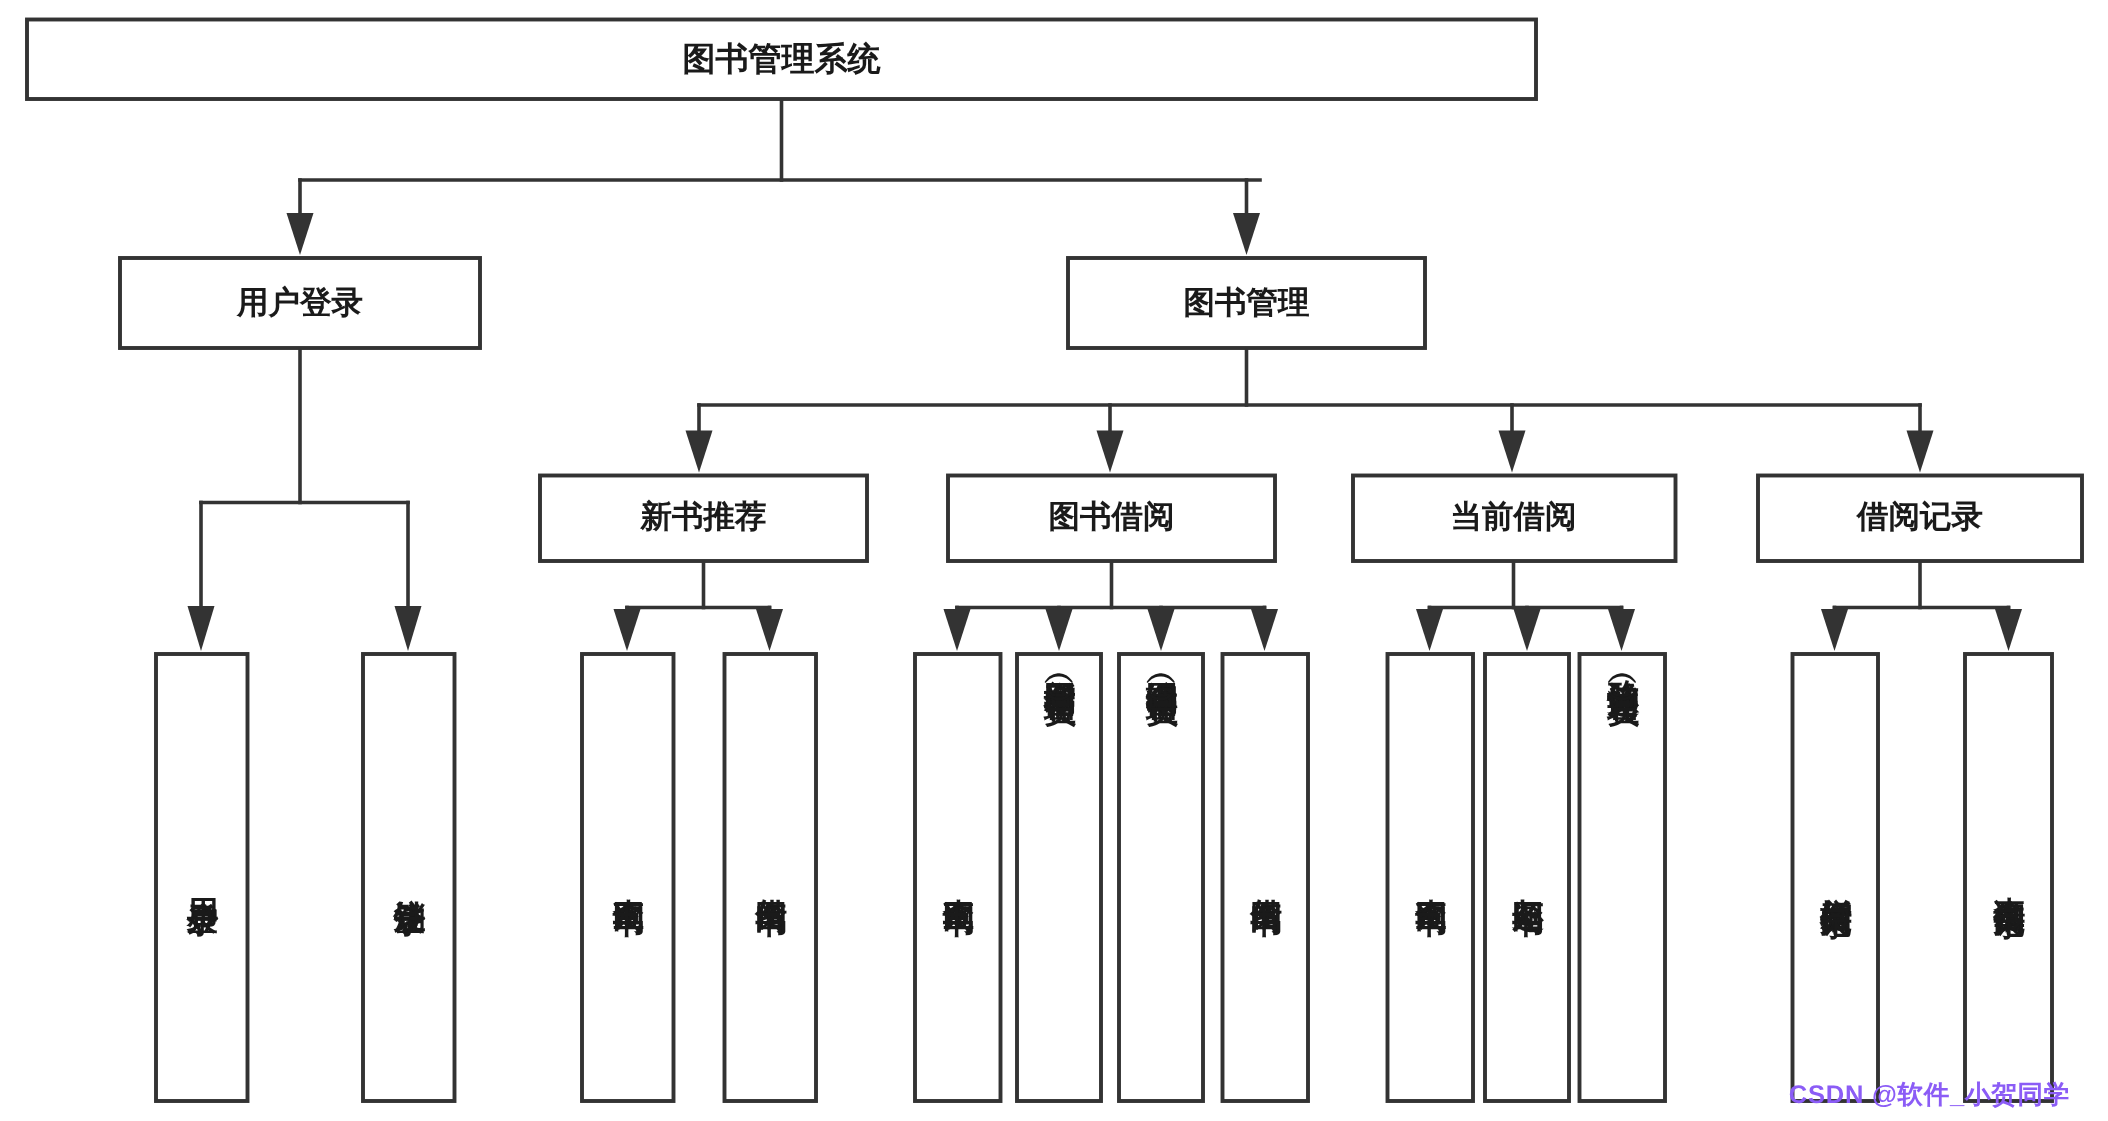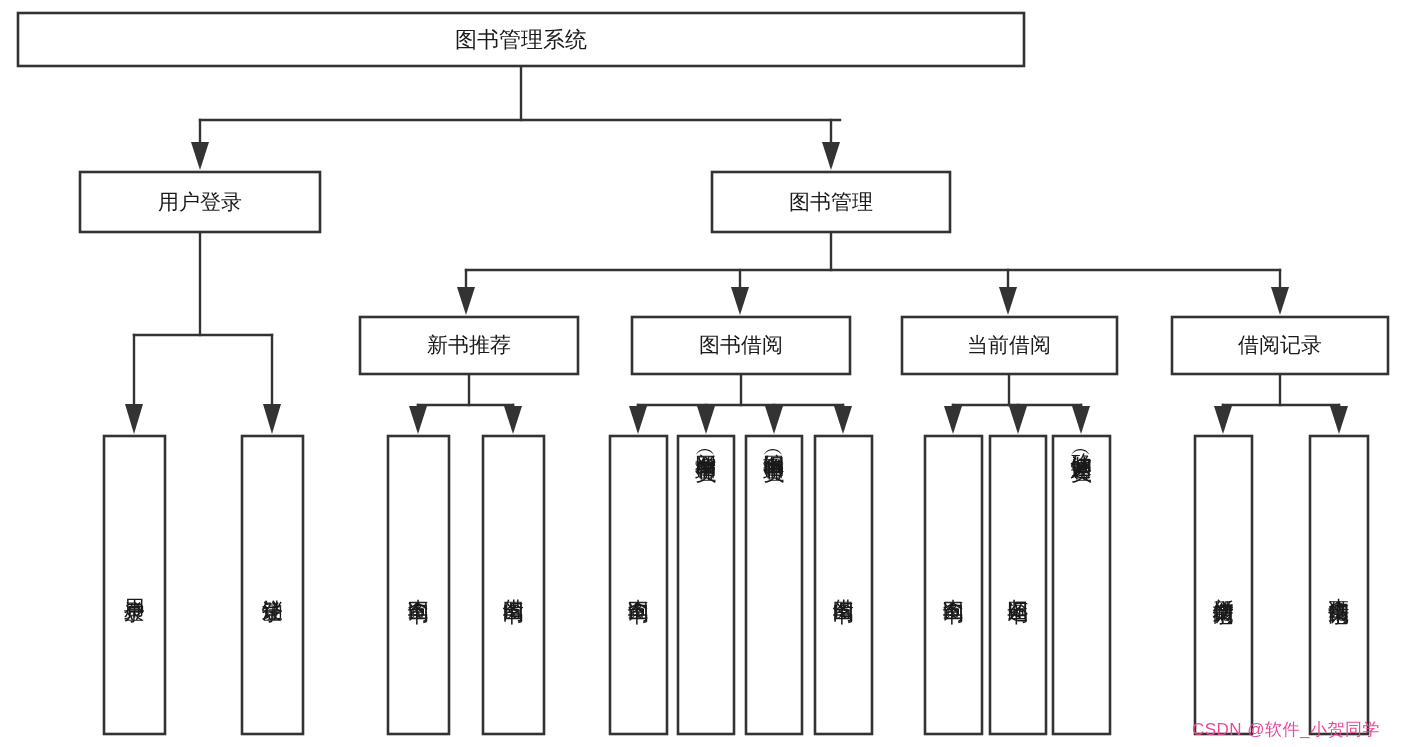--- a/index.html
+++ b/index.html
@@ -9,20 +9,21 @@
   }
   body {
     font-family: "Liberation Sans", "DejaVu Sans", sans-serif;
   }
   #diagram-root {
     position: relative;
     width: 1392px;
     height: 747px;
     background: #ffffff;
     overflow: hidden;
+    font-weight: bold;
   }
   svg.flow {
     position: absolute;
     left: 0;
     top: 0;
     width: 1405px;
     height: 747px;
   }
   .node-rect {
     fill: #ffffff;
@@ -70,21 +71,21 @@
     letter-spacing: 1.5px;
     color: #1a1a1a;
     white-space: nowrap;
   }
   .watermark {
     position: absolute;
     right: 12px;
     bottom: 6px;
     font-family: "Liberation Sans", "DejaVu Sans", sans-serif;
     font-size: 17px;
-    color: #ec4899;
+    color: #8b5cf6;
     letter-spacing: 0.5px;
     white-space: nowrap;
   }
 </style>
 </head>
 <body>
 
 <div id="diagram-root">
 
   <svg class="flow" viewBox="0 0 1405 747">

